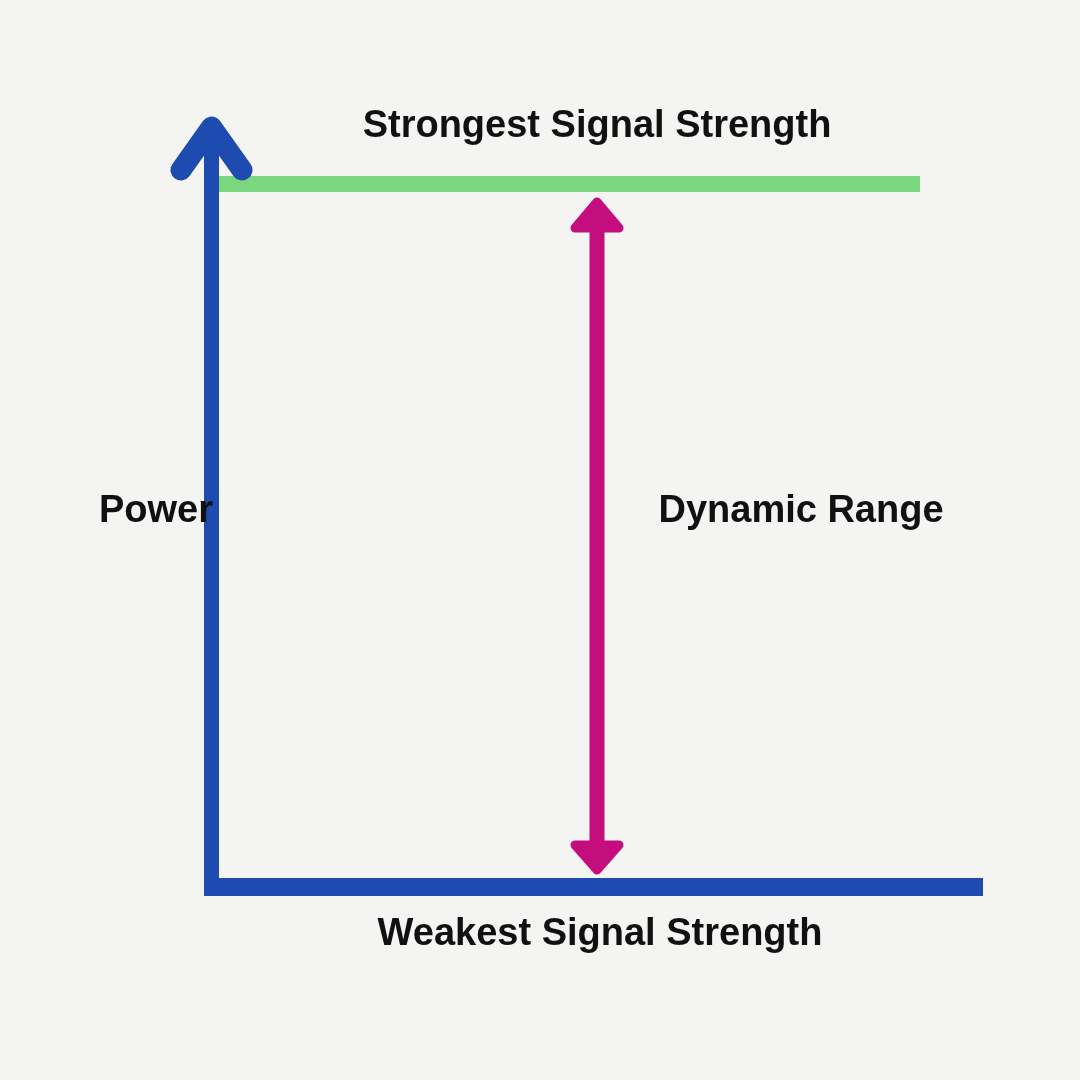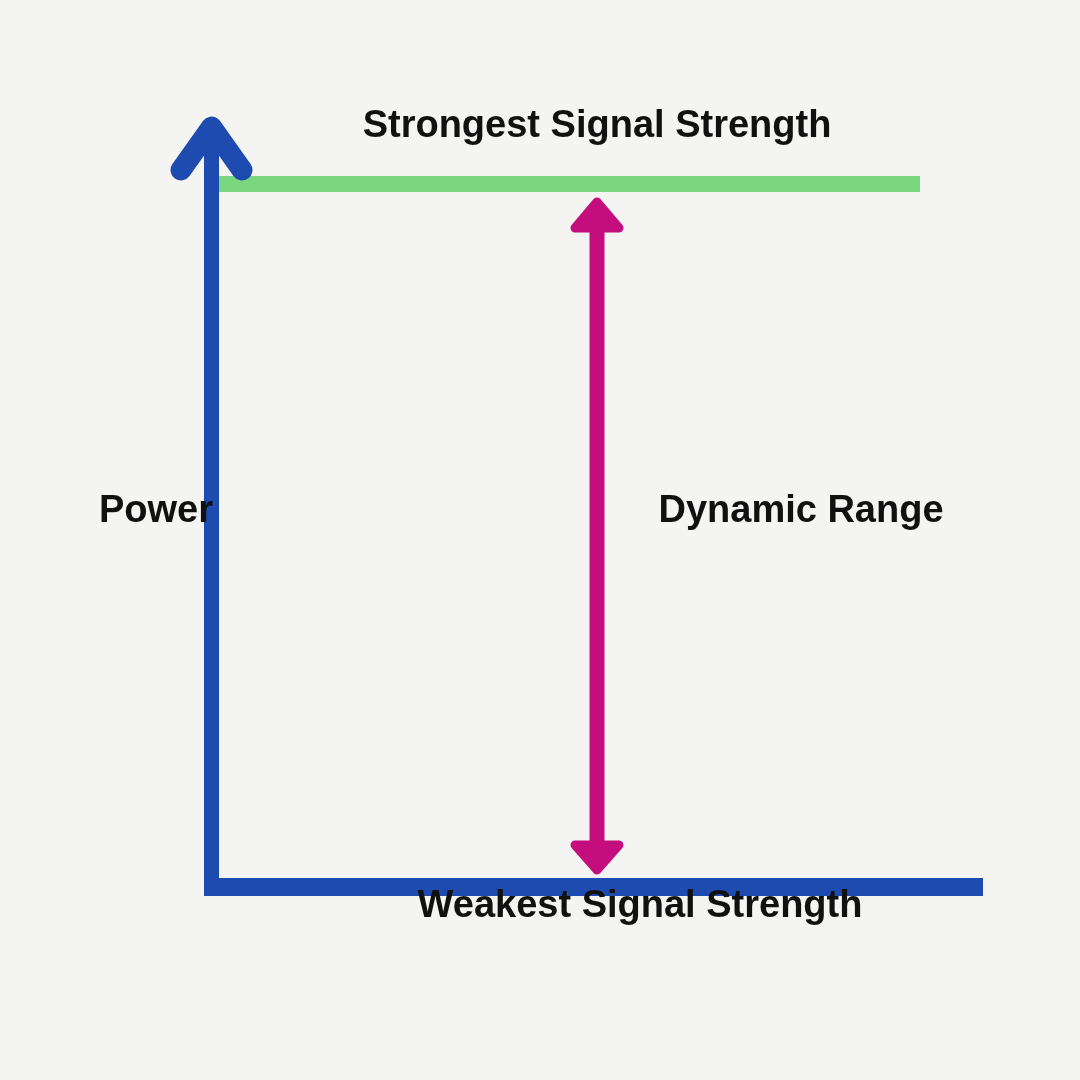--- a/index.html
+++ b/index.html
@@ -55,15 +55,15 @@
       <path d="M597 870 L575 845 L619 845 Z" stroke-width="9" stroke-linejoin="round" fill="#C40E7D"></path>
     </g>
   </svg>
 
   <div class="label centered" style="left:597px; top:102px;text-align:right;">Strongest Signal Strength</div>
 
   <div class="label" style="left:67px; top:487px;margin-left:32px;">Power</div>
 
   <div class="label centered" style="left:781px; top:487px;margin-left:20px;">Dynamic Range</div>
 
-  <div class="label centered" style="left:600px; top:882px;margin-left:40px;">Weakest Signal Strength</div>
+  <div class="label centered" style="left:600px; top:910px;">Weakest Signal Strength</div>
 
 </div>
 
 </body></html>

